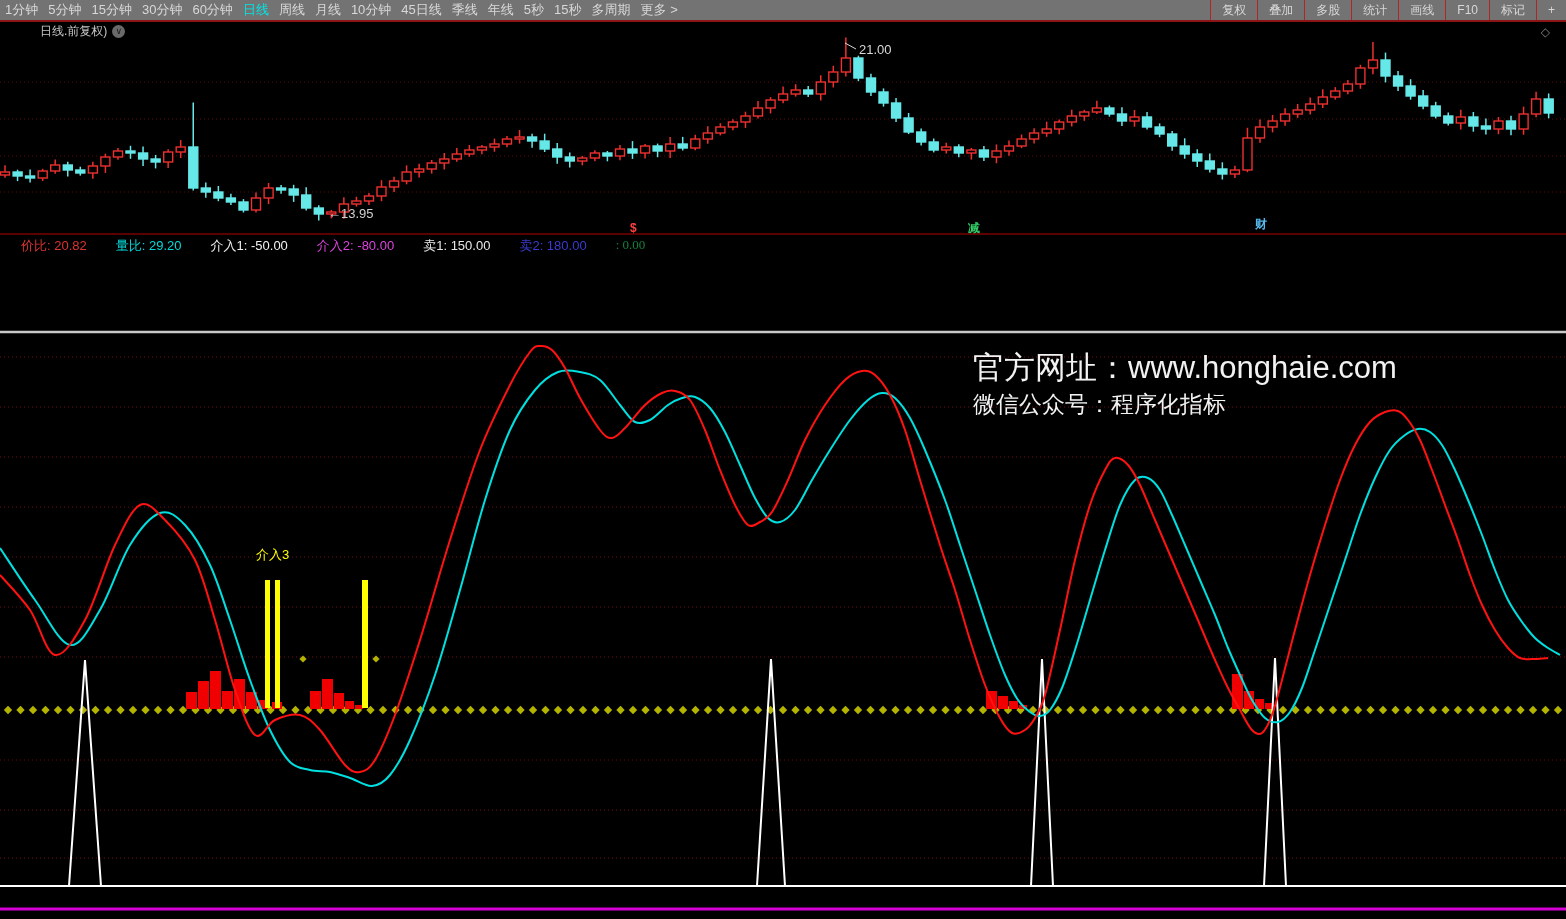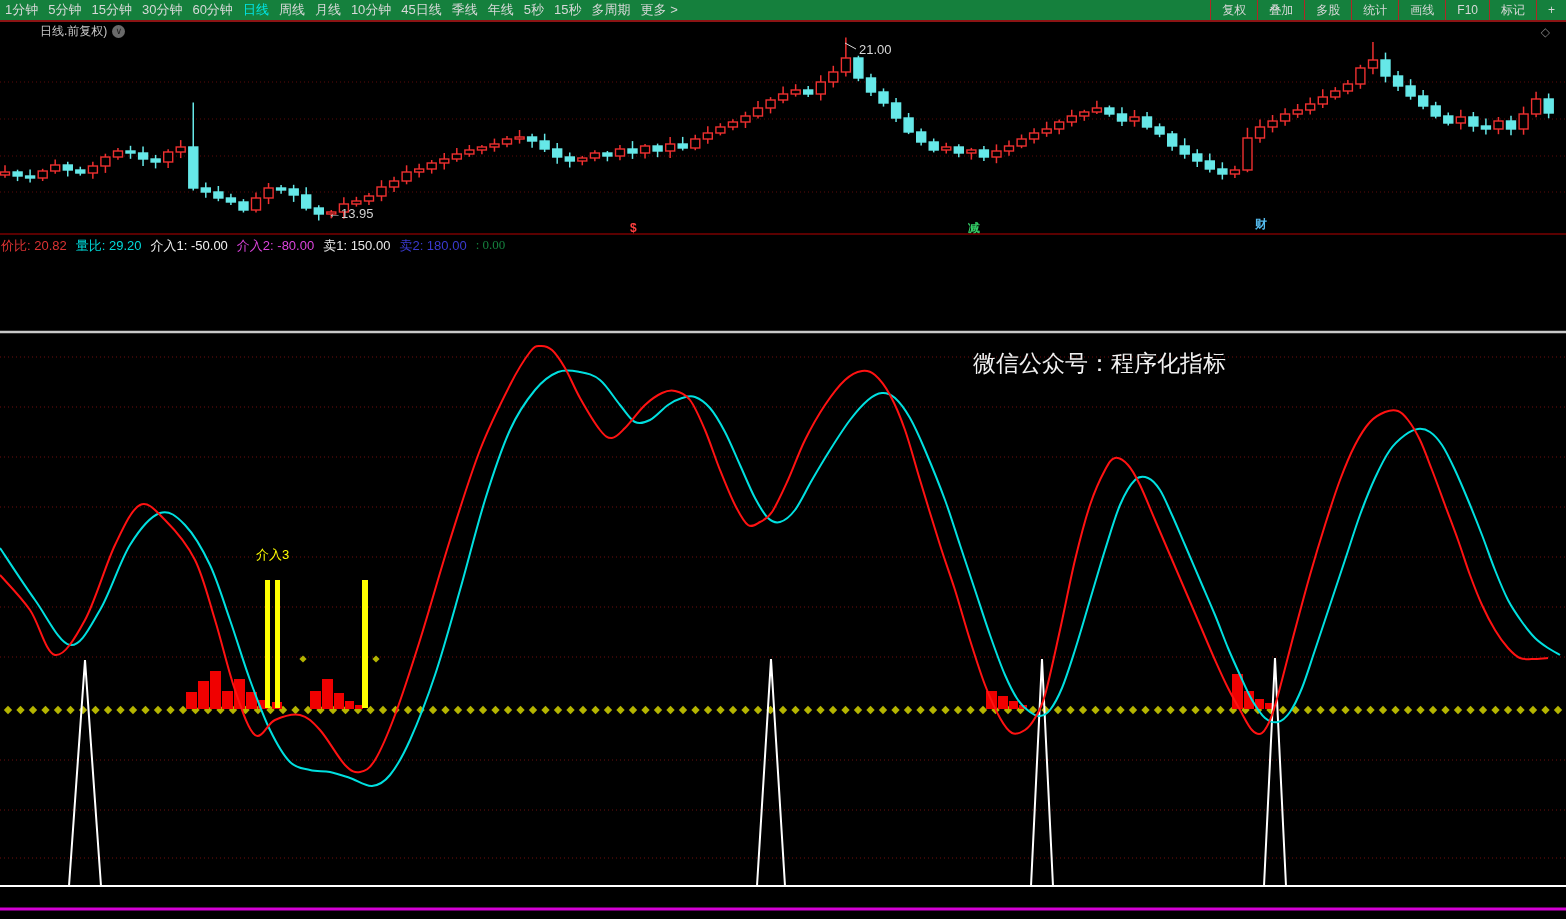--- a/index.html
+++ b/index.html
@@ -1,35 +1,35 @@
 <!DOCTYPE html>
 <html><head>
 <meta charset="utf-8">
 <style>
   html,body{margin:0;padding:0;background:#000;}
   .screen{position:relative;width:1566px;height:919px;background:#000;overflow:hidden;
           font-family:"Liberation Sans",sans-serif;}
   
-  .menu-bar{position:absolute;top:0;left:0;width:1566px;height:20px;background:#15803d;
+  .menu-bar{position:absolute;top:0;left:0;width:1566px;height:20px;background:#737373;
             border-bottom:2px solid #8b1414;display:flex;justify-content:space-between;z-index:5;}
   .menu-left{display:flex;align-items:center;}
   .menu-item{color:#d8d8d8;font-size:13px;padding:1px 5px;white-space:nowrap;}
   .menu-item.active{color:#00e5e5;}
   .menu-right{display:flex;align-items:stretch;}
   .menu-btn{color:#d8d8d8;font-size:12px;padding:6px 11px;border-left:1px solid #b02626;
             display:flex;align-items:center;white-space:nowrap;}
   
   .toolbar{position:absolute;top:24px;left:0;height:15px;display:flex;align-items:center;
            color:#c8c8c8;font-size:12px;z-index:5;padding-left:40px;}
   .chev-circle{width:13px;height:13px;border-radius:50%;background:#6a6a6a;color:#1a1a1a;
                font-size:9px;line-height:12px;text-align:center;margin-left:5px;}
   .corner-diamond{position:absolute;right:16px;top:25px;color:#7d7d7d;font-size:12px;z-index:5;}
   
   .status{position:absolute;top:237px;left:1px;height:15px;display:flex;font-size:13px;z-index:5;}
-  .tok{margin-right:9px;white-space:pre;}
+  .tok{margin-right:9px;white-space:pre;margin-left:20px;}
   
   .watermark{position:absolute;left:973px;top:348px;color:#f2f2f2;z-index:3;line-height:1.32;}
   .wm1{font-size:31px;}
   .wm2{font-size:23px;}
   
   .signal-label{position:absolute;left:256px;top:546px;color:#ffff00;font-size:13px;z-index:3;}
   svg.chart{position:absolute;left:0;top:0;z-index:1;}
   .txt{font-family:"Liberation Sans",sans-serif;}
 </style>
 </head>
@@ -78,20 +78,21 @@
       <span class="tok" style="color: rgb(221, 51, 51);">价比: 20.82</span>
       <span class="tok" style="color: rgb(0, 216, 216);">量比: 29.20</span>
       <span class="tok" style="color: rgb(242, 242, 242);">介入1: -50.00</span>
       <span class="tok" style="color: rgb(221, 68, 221);">介入2: -80.00</span>
       <span class="tok" style="color: rgb(232, 232, 232);">卖1: 150.00</span>
       <span class="tok" style="color: rgb(58, 58, 208);">卖2: 180.00</span>
       <span class="tok" style="color: #15803d; font-family: Liberation Serif, serif;">: 0.00</span>
     </div>
 
   <div class="watermark">
+    <div class="wm1">官方网址：www.honghaie.com</div>
     <div class="wm2">微信公众号：程序化指标</div>
   </div>
 
   <div class="signal-label">介入3</div>
 
   <svg class="chart" width="1566" height="919">
     <g id="g-candle-grid">
         <line x1="0" y1="82" x2="1566" y2="82" stroke="#5c0a0a" stroke-width="1" stroke-dasharray="1 3"></line>
         <line x1="0" y1="119" x2="1566" y2="119" stroke="#5c0a0a" stroke-width="1" stroke-dasharray="1 3"></line>
         <line x1="0" y1="156" x2="1566" y2="156" stroke="#5c0a0a" stroke-width="1" stroke-dasharray="1 3"></line>

